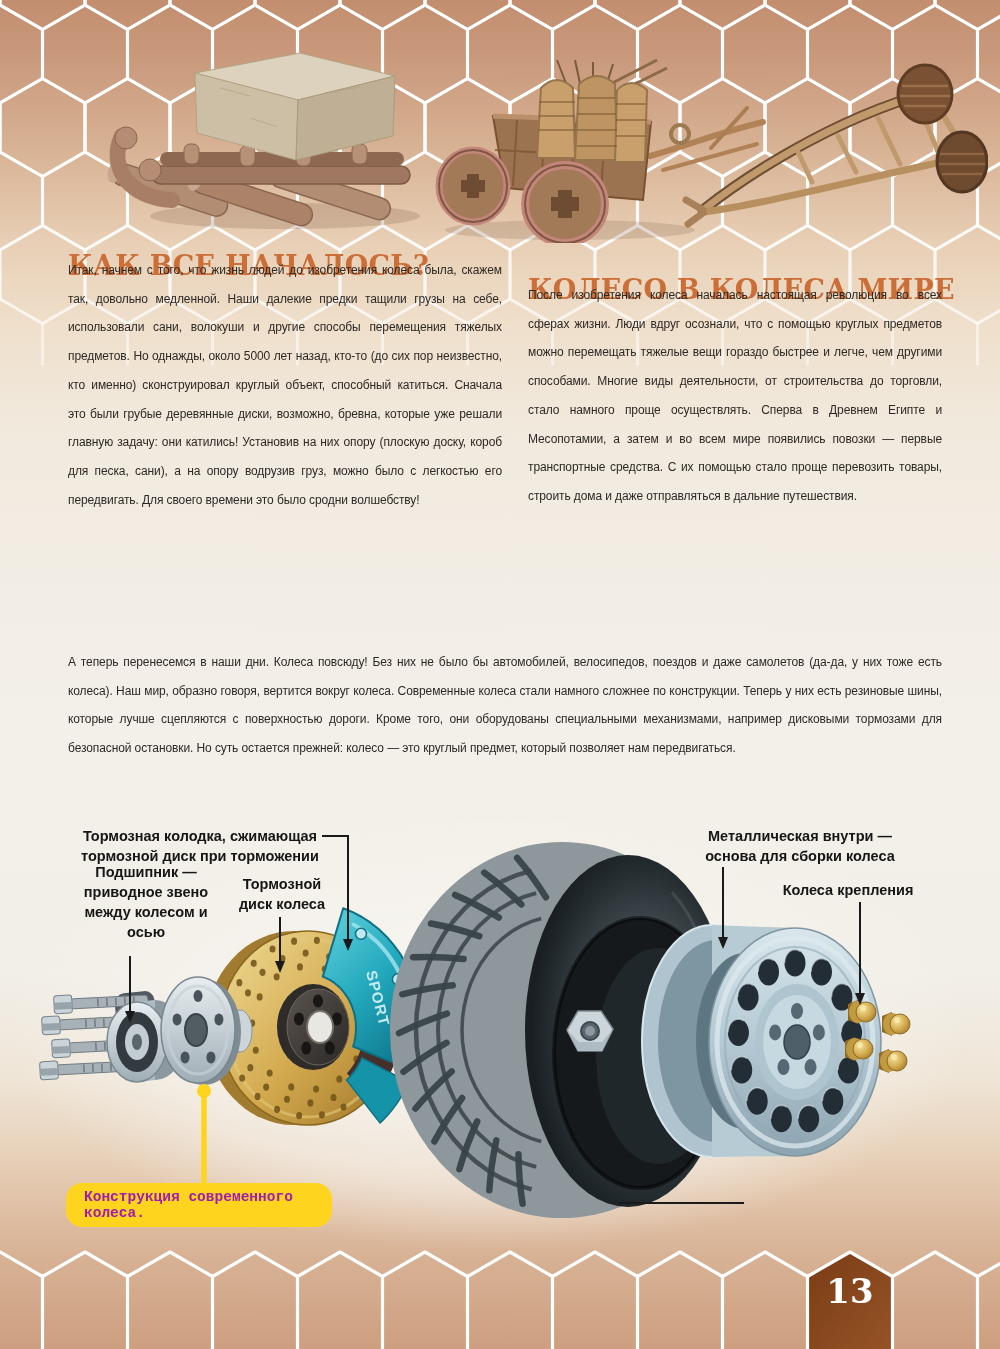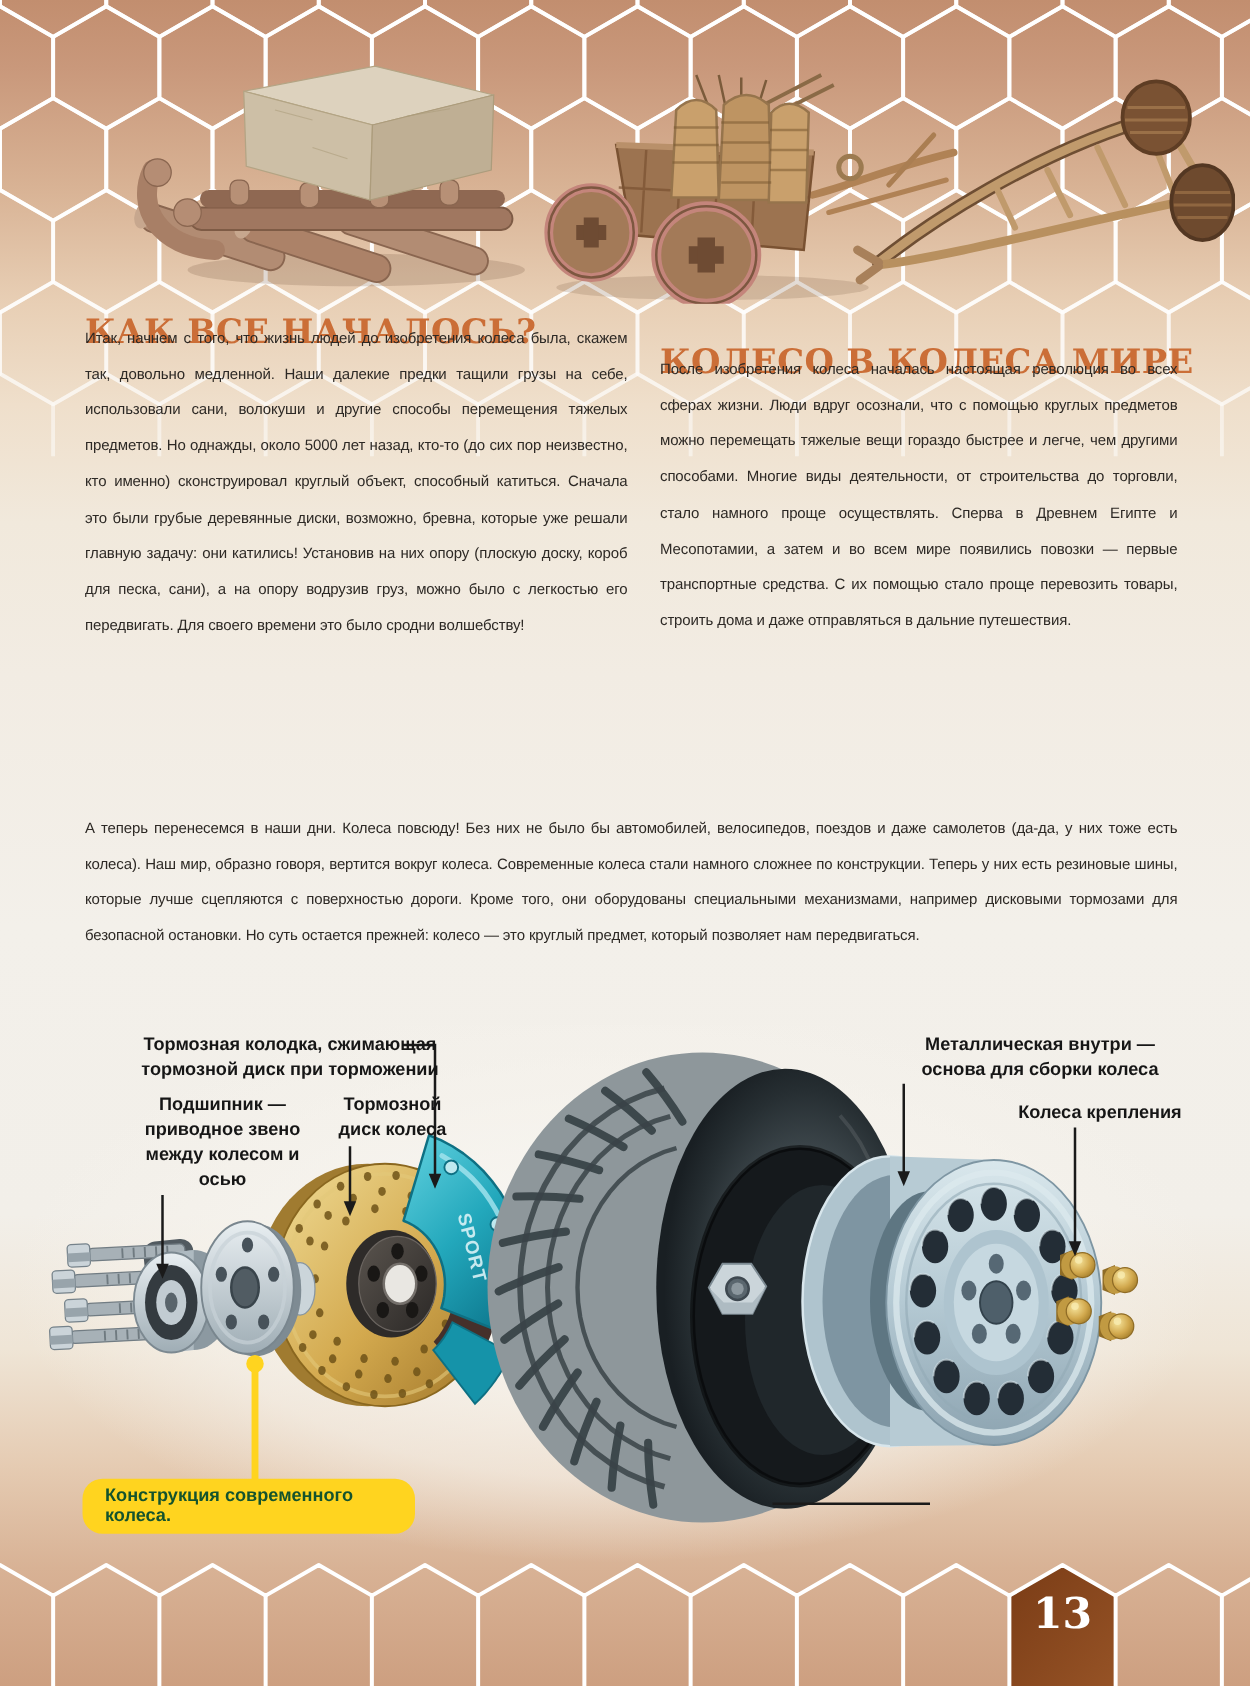--- a/index.html
+++ b/index.html
@@ -8,24 +8,24 @@
     background:linear-gradient(180deg,
       #C28E6F 0%, #C9987B 4%, #D8B294 11%, #E8CFB5 18%, #EFDFCB 24%,
       #F1E9DC 31%, #F2ECE3 40%, #F3F0EA 55%, #F2EFE9 72%, #EFE5D6 80%,
       #E5CBB2 87%, #D8B295 93%, #CD9F80 100%);}
   svg.abs{position:absolute;display:block;}
   .h{position:absolute;font-family:"DejaVu Serif",serif;font-weight:bold;
      color:#CB6E37;font-size:27px;letter-spacing:.3px;white-space:nowrap;}
   .body-text{position:absolute;font-size:12px;line-height:28.7px;color:#2D2925;
      text-align:justify;letter-spacing:-0.1px;}
   .dlabel{position:absolute;font-weight:bold;font-size:14.5px;line-height:20px;
-     color:#161616;text-align:center;margin-left:32px;}
+     color:#161616;text-align:center;}
   .callout{position:absolute;background:#FFD41F;border-radius:16px;font-weight:bold;
-     font-size:14.5px;color:#14532d;display:flex;align-items:center;
-     padding:0 12px 0 18px;height:44px;box-sizing:border-box;}
+     font-size:14.5px;color:#a21caf;display:flex;align-items:center;
+     padding:0 12px 0 18px;height:44px;box-sizing:border-box;font-family:Liberation Mono, monospace;}
   .pagenum{position:absolute;font-family:"DejaVu Serif",serif;font-weight:bold;
      font-size:34px;color:#ffffff;text-align:center;}
 </style>
 </head>
 <body>
 
 <div class="page">
 
   <svg id="hexTop" class="abs" style="left:0;top:0" width="1000" height="365" viewBox="0 0 1000 365">
       <polygon points="-42.5,-68.5 0,-44 0,5 -42.5,29.5 -85,5 -85,-44" fill="none" stroke="#FFFFFF" stroke-width="3.1" stroke-linejoin="round" opacity="0.95"></polygon>
@@ -534,21 +534,21 @@
         <path d="M618 383 L744 383"></path>
       </g>
 
       <g>
         <circle cx="204" cy="271" r="7" fill="#FFD41F"></circle>
         <path d="M204 276 L204 368" stroke="#FFD41F" stroke-width="5.5" stroke-linecap="round" fill="none"></path>
       </g>
     </svg>
 
     <div class="dlabel" style="left:78px;top:6px;width:244px">Тормозная колодка, сжимающая тормозной диск при торможении</div>
-    <div class="dlabel" style="left:70px;top:54px;width:152px">Подшипник — приводное звено между колесом и осью</div>
+    <div class="dlabel" style="left:70px;top:42px;width:152px">Подшипник — приводное звено между колесом и осью</div>
     <div class="dlabel" style="left:230px;top:54px;width:104px">Тормозной диск колеса</div>
     <div class="dlabel" style="left:698px;top:6px;width:204px">Металлическая внутри — основа для сборки колеса</div>
     <div class="dlabel" style="left:772px;top:60px;width:152px">Колеса крепления</div>
 
     <div class="callout" style="left:66px;top:363px;width:266px">Конструкция современного колеса.</div>
   </div>
 
   <svg id="hexBottom" class="abs" style="left:0;top:1239px" width="1000" height="110" viewBox="0 0 1000 110">
     <defs>
       <linearGradient id="gBrown" x1="0" y1="0" x2="1" y2="1">

